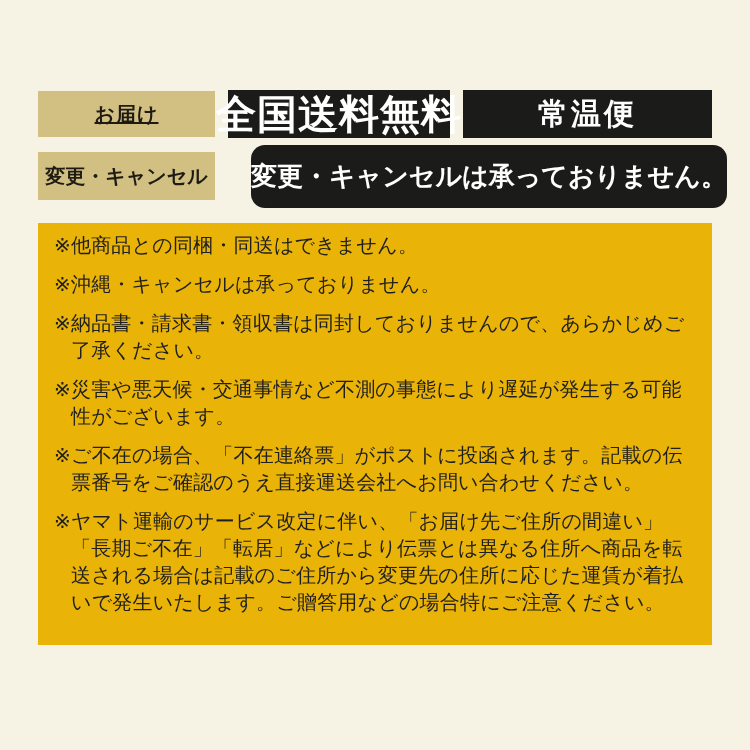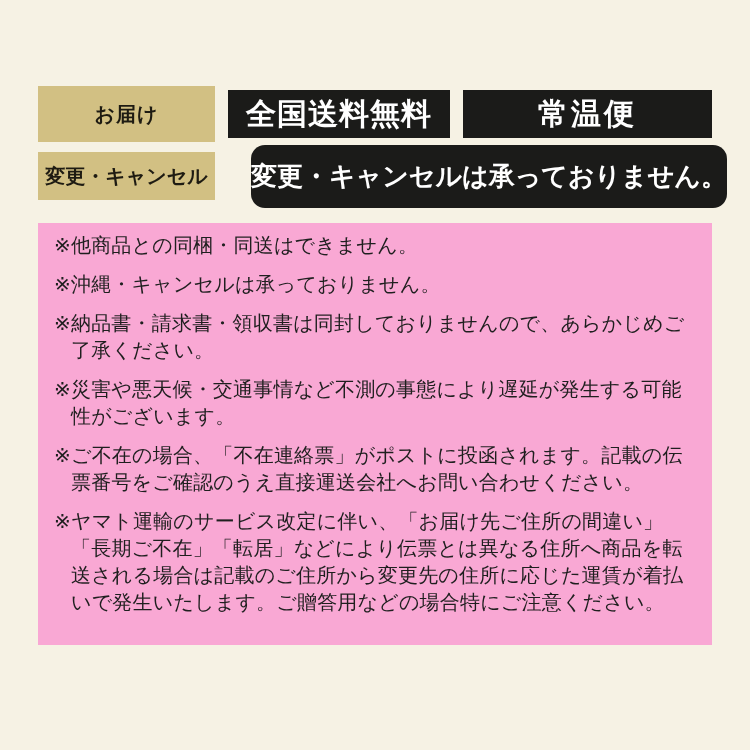--- a/index.html
+++ b/index.html
@@ -28,39 +28,39 @@
     background:#d2c083;
     display:flex;
     align-items:center;
     justify-content:center;
     font-family:"DejaVu Serif","Liberation Serif",serif;
     font-size:20px;
     font-weight:600;
     color:#1e1b12;
     letter-spacing:1px;
   }
-  .row1 .label-tan { height:56px; }
+  .row1 .label-tan { height:46px;text-decoration:underline; }
   .row2 .label-tan { height:48px; letter-spacing:0; }
   .badge-black {
     background:#1b1b19;
     color:#ffffff;
     display:flex;
     align-items:center;
     justify-content:center;
     font-family:"DejaVu Serif","Liberation Serif",serif;
     font-weight:700;
     white-space:nowrap;
     height:48px;
   }
-  .badge-shipping { width:222px; flex:0 0 222px; font-size:30px; letter-spacing:1px; }
+  .badge-shipping { width:222px; flex:0 0 222px; font-size:40px; letter-spacing:1px; }
   .badge-temp { flex:1 1 auto; font-size:30px; letter-spacing:3px; }
   .badge-cancel { flex:1 1 auto; height:63px; font-size:26px; letter-spacing:0;border-radius:14px; }
   .notes {
     margin-top:22px;
-    background:#f9a8d4;
+    background:#eab308;
     padding:9px 16px 13px 16px;
   }
   .note {
     font-size:20px;
     line-height:27px;
     color:#1f1f1f;
     padding-left:17px;
     text-indent:-17px;
     margin-bottom:12px;
     letter-spacing:0.2px;

